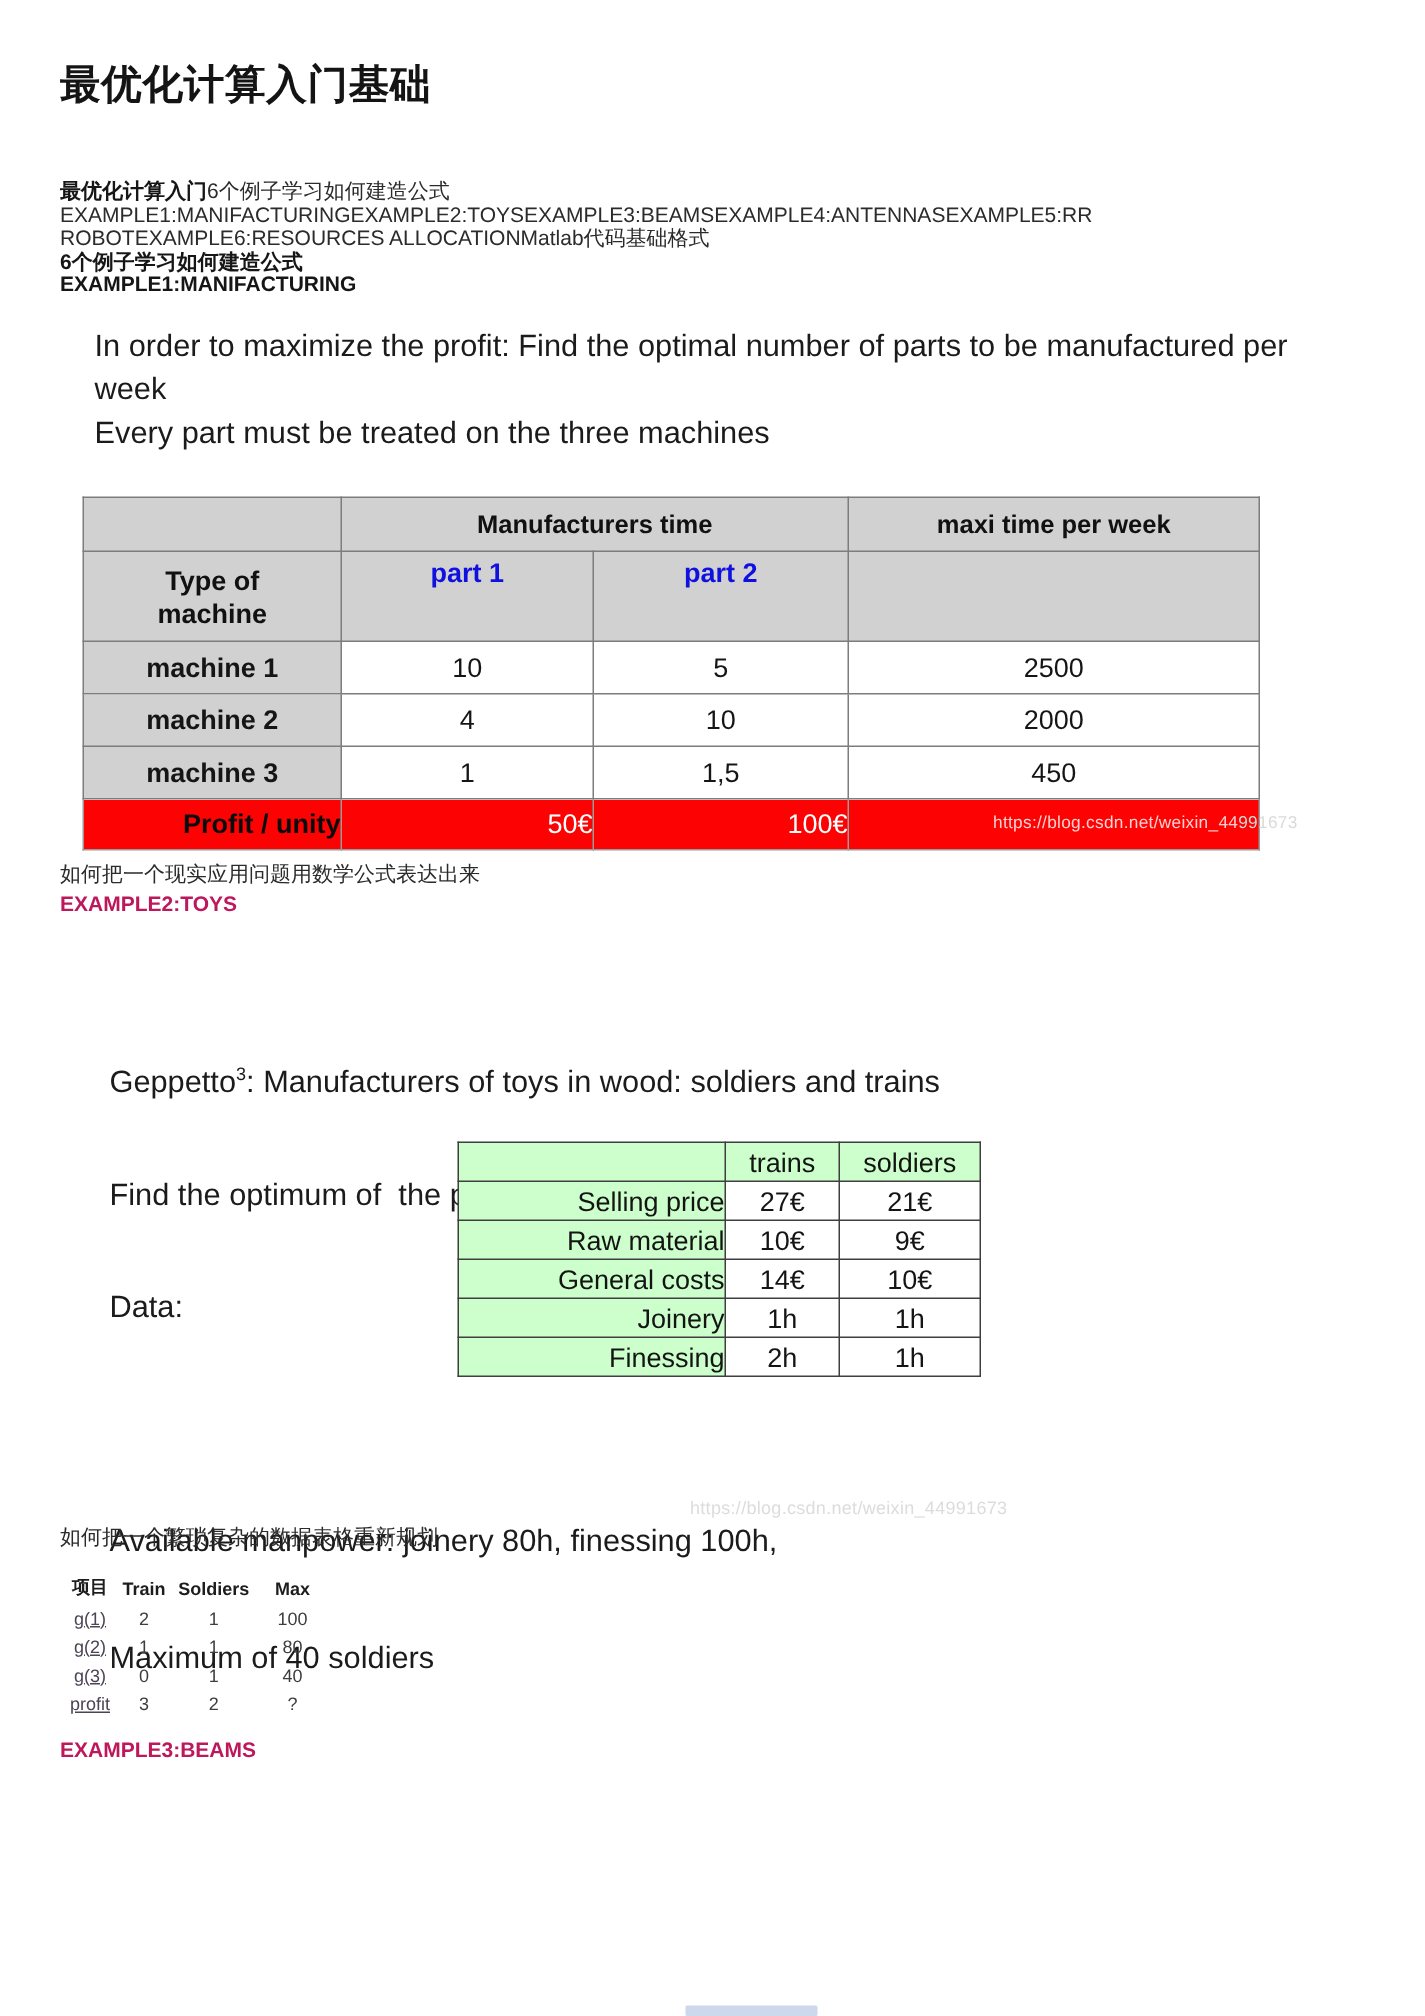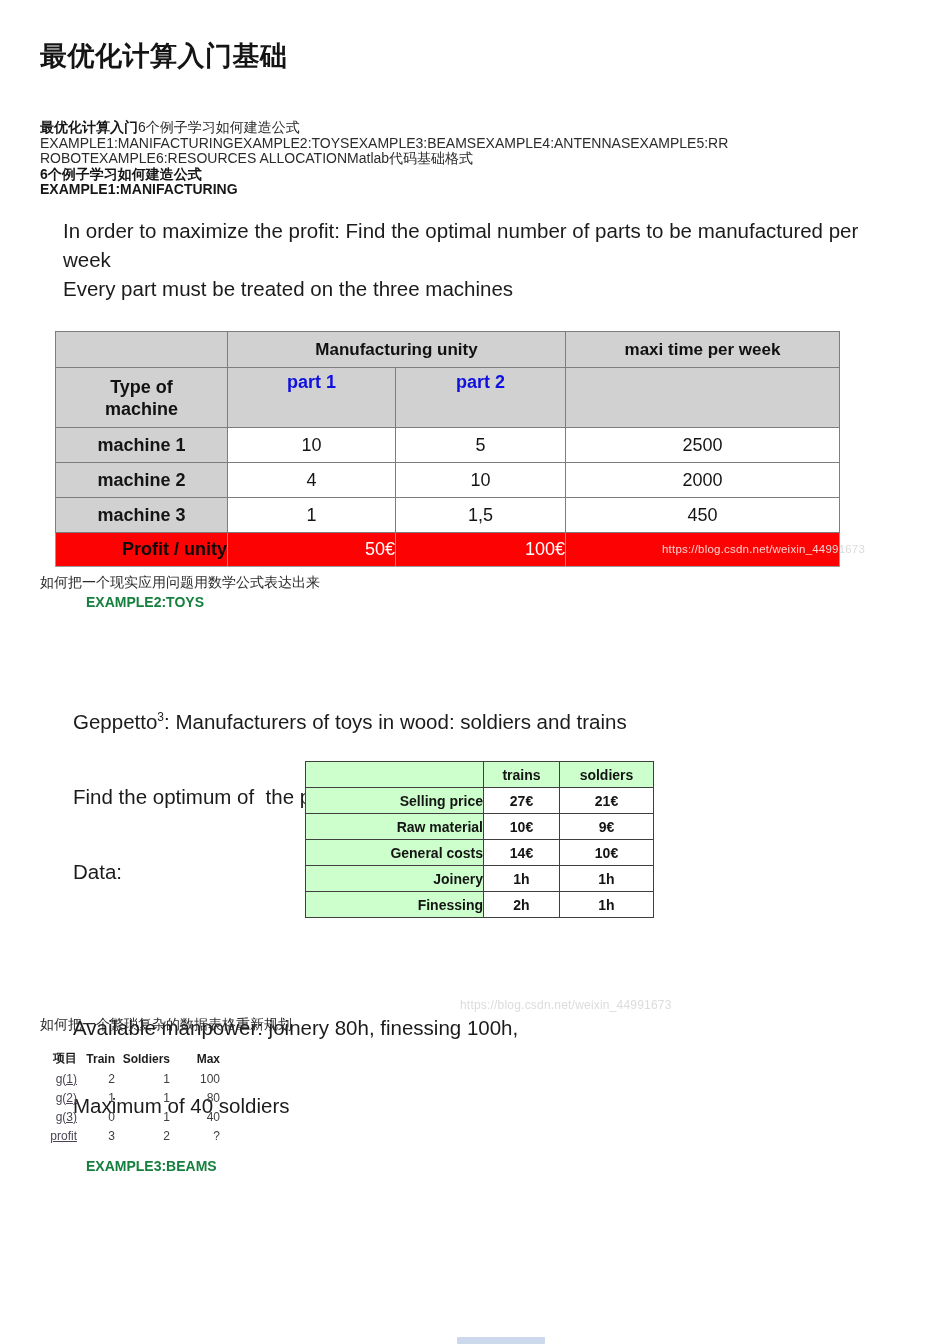--- a/index.html
+++ b/index.html
@@ -31,40 +31,40 @@
   .t1 .prow td{height:33px;background:#fd0202;border-color:#9a9a9a;text-align:right;}
   .t1 .plabel{font-weight:bold;color:#0b0b0b;}
   .t1 .pval{color:#ffffff;}
 
   .wm1{left:662px;top:543px;font-size:11.5px;white-space:nowrap;letter-spacing:.2px;}
   .wm1 .on-red{color:rgba(255,255,255,.82);}
   .wm1 .on-white{color:#dadada;}
 
   .caption{font-size:14px;color:#2b2b2b;}
   .cap1{left:40px;top:574px;}
-  .heading{font-size:14px;font-weight:bold;color:#15803d;margin-left:46px;}
+  .heading{font-size:14px;font-weight:bold;color:#be185d;}
   .ex2{left:40px;top:594px;}
   .ex3{left:40px;top:1158px;}
 
   .sp2{left:73px;top:659px;line-height:25px;}
 
   
-  .t2{left:305px;top:761px;border-collapse:collapse;table-layout:fixed;font-size:14px;color:#141414;font-weight:bold;}
+  .t2{left:305px;top:761px;border-collapse:collapse;table-layout:fixed;font-size:18px;color:#141414;}
   .t2 td{border:1px solid #3f3f3f;height:25px;padding:0;line-height:24px;overflow:hidden;}
   .t2 .g{background:#ccffcc;}
   .t2 .lbl{text-align:right;padding-left:7px;}
   .t2 .c{text-align:center;}
 
   .sp3{left:73px;top:963px;line-height:26px;}
   .wm2{left:460px;top:998px;font-size:12px;color:#dcdcdc;letter-spacing:.2px;}
   .cap2{left:40px;top:1016px;}
 
   
   .mini{left:43px;top:1048px;border-collapse:collapse;font-size:12px;}
-  .mini td{padding:0;height:19px;text-align:right;vertical-align:middle;}
+  .mini td{padding:0;height:19px;text-align:center;vertical-align:middle;}
   .mini .hd td{font-weight:bold;color:#1d1d1d;height:21px;}
   .mini .lb{color:#4c4454;text-decoration:underline;}
   .mini .vl{color:#3e3e3e;}
 
   .strip{left:457px;top:1337px;width:88px;height:7px;background:#ccd8ec;border-radius:1px;}
 </style>
 </head>
 <body>
 
 <div class="page">
@@ -85,21 +85,21 @@
   <table class="abs t1">
     <colgroup>
         <col style="width:172px">
         <col style="width:168px">
         <col style="width:170px">
         <col style="width:274px">
       </colgroup>
     <tbody>
         <tr class="r1">
       <td class="gray"></td>
-      <td class="gray" colspan="2">Manufacturing unity</td>
+      <td class="gray" colspan="2">Manufacturers time</td>
       <td class="gray">maxi time per week</td>
     </tr>
     <tr class="r2">
       <td class="gray hdr2">
             <span>Type of machine</span>
           </td>
       <td class="gray blue ptop">part 1</td>
       <td class="gray blue ptop">part 2</td>
       <td class="gray"></td>
     </tr>

